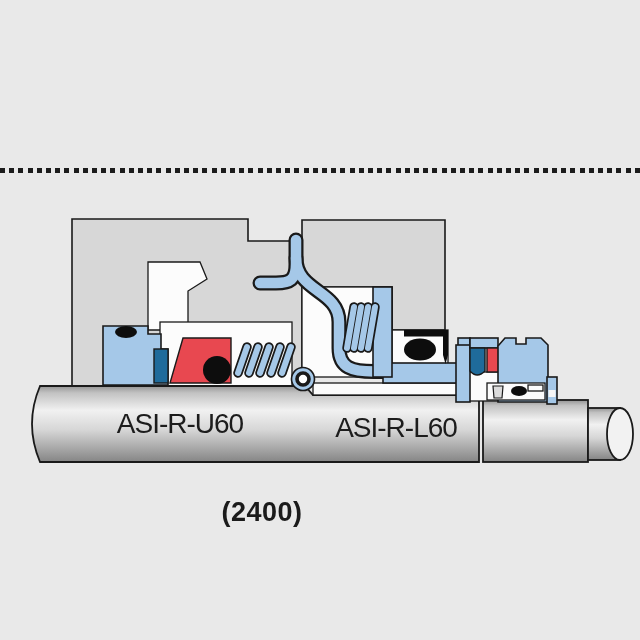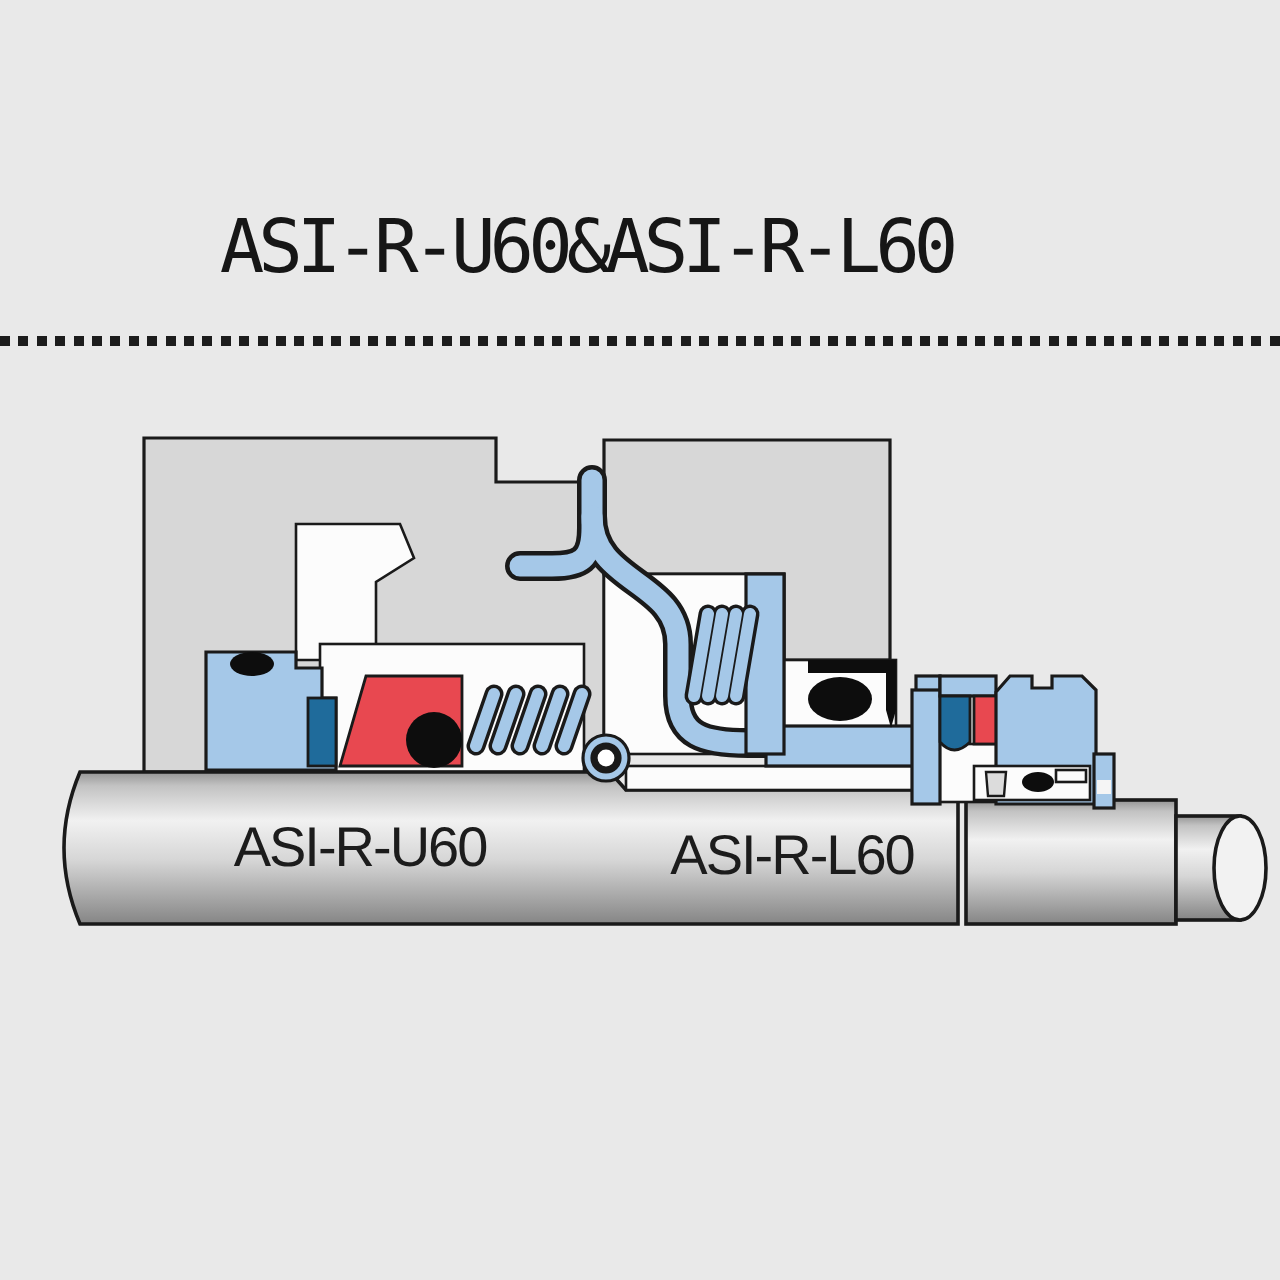--- a/index.html
+++ b/index.html
@@ -33,21 +33,20 @@
   .shaft-label{
     font-family:"Liberation Sans",sans-serif;font-size:28px;fill:#1c1c1c;
     letter-spacing:-1px;text-anchor:middle;
   }
 </style>
 </head>
 <body>
 
 <div id="stage">
 
-  <div class="title">ASI-R-U60&amp;ASI-R-L60</div>
   <div class="dotted-rule"></div>
 
   <svg width="640" height="640" viewBox="0 0 640 640">
     <defs>
       <linearGradient id="shaftGrad" x1="0" y1="0" x2="0" y2="1">
         <stop offset="0" stop-color="#949494"></stop>
         <stop offset="0.09" stop-color="#c2c2c2"></stop>
         <stop offset="0.32" stop-color="#f1f1f1"></stop>
         <stop offset="0.58" stop-color="#d6d6d6"></stop>
         <stop offset="1" stop-color="#858585"></stop>
@@ -123,13 +122,14 @@
       <ellipse class="blackpart" cx="519" cy="391" rx="8" ry="5"></ellipse>
       <rect class="white" x="528" y="385" width="15" height="6"></rect>
       <rect class="blue" x="547" y="377" width="10" height="27"></rect>
       <rect x="548.5" y="390" width="7" height="7" fill="#f5f5f5" stroke="none"></rect>
     </g>
 
     <text class="shaft-label" x="180" y="433">ASI-R-U60</text>
     <text class="shaft-label" x="396" y="437">ASI-R-L60</text>
   </svg>
 
+  <div class="caption">(2400)</div>
 </div>
 
 </body></html>

